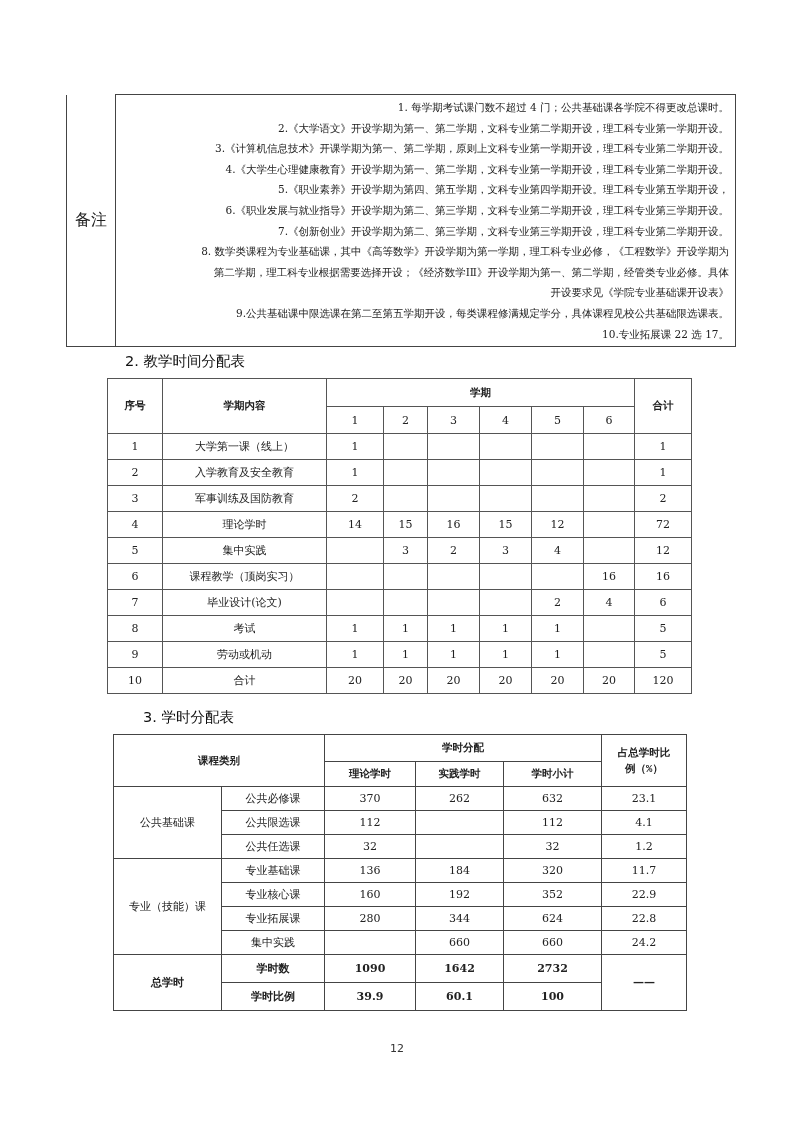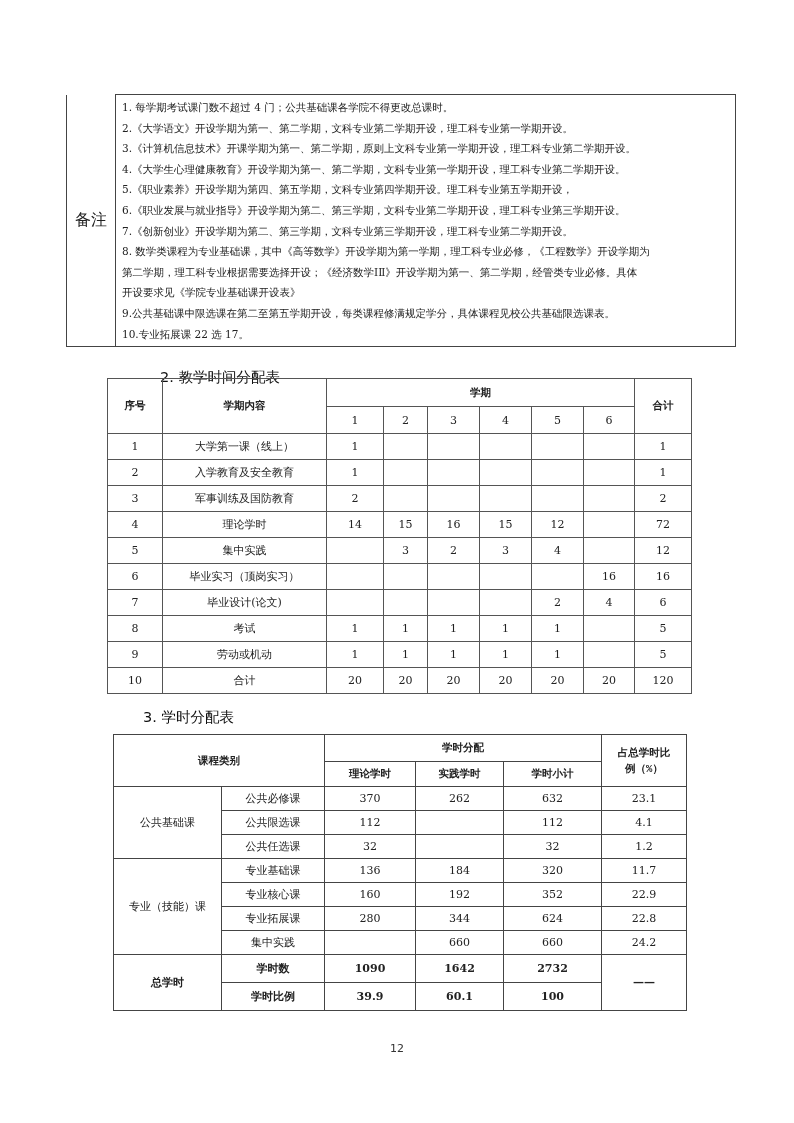--- a/index.html
+++ b/index.html
@@ -8,28 +8,28 @@
       font-family: "DejaVu Serif", "Liberation Serif", serif; color: #222;
     }
     .abs { position: absolute; }
     table { border-collapse: collapse; table-layout: fixed; }
     td, th { padding: 0; text-align: center; vertical-align: middle; }
 
     
     #remarks { left: 66px; top: 94px; width: 670px; }
     #remarks td { border: 1.2px solid #444; font-size: 10.5px; }
     #remarks td.label { width: 48px; border-top: none; font-size: 16px; }
-    #remarks td.content { text-align: left; padding: 2px 6px 2px 6px; line-height: 20.6px; }
+    #remarks td.content { text-align: right; padding: 2px 6px 2px 6px; line-height: 20.6px; }
     #remarks .line { display: block; white-space: nowrap; }
 
     .section-title {
       font-family: "DejaVu Sans", "Liberation Sans", sans-serif;
       font-size: 14.5px; color: #111;
     }
-    #title2 { left: 160px; top: 352px; margin-top: 16px; }
+    #title2 { left: 125px; top: 352px; }
     #title3 { left: 143px; top: 708px; }
 
     
     #time-table { left: 107px; top: 378px; width: 584px; }
     #time-table td, #time-table th { border: 1.2px solid #555; font-size: 11px; height: 25px; }
     #time-table th { font-family: "DejaVu Sans", "Liberation Sans", sans-serif; font-weight: bold; font-size: 10.5px; }
     #time-table tr.hdr1 th { height: 27px; }
     #time-table tr.hdr2 th { height: 26px; font-family: "DejaVu Serif", serif; font-weight: normal; font-size: 11px; }
     #time-table tbody td { height: 25px; }
 
@@ -149,21 +149,21 @@
         <td></td>
         <td>3</td>
         <td>2</td>
         <td>3</td>
         <td>4</td>
         <td></td>
         <td>12</td>
       </tr>
       <tr>
         <td>6</td>
-        <td>毕业实习（顶岗实习）</td>
+        <td>课程教学（顶岗实习）</td>
         <td></td>
         <td></td>
         <td></td>
         <td></td>
         <td></td>
         <td>16</td>
         <td>16</td>
       </tr>
       <tr>
         <td>7</td>

